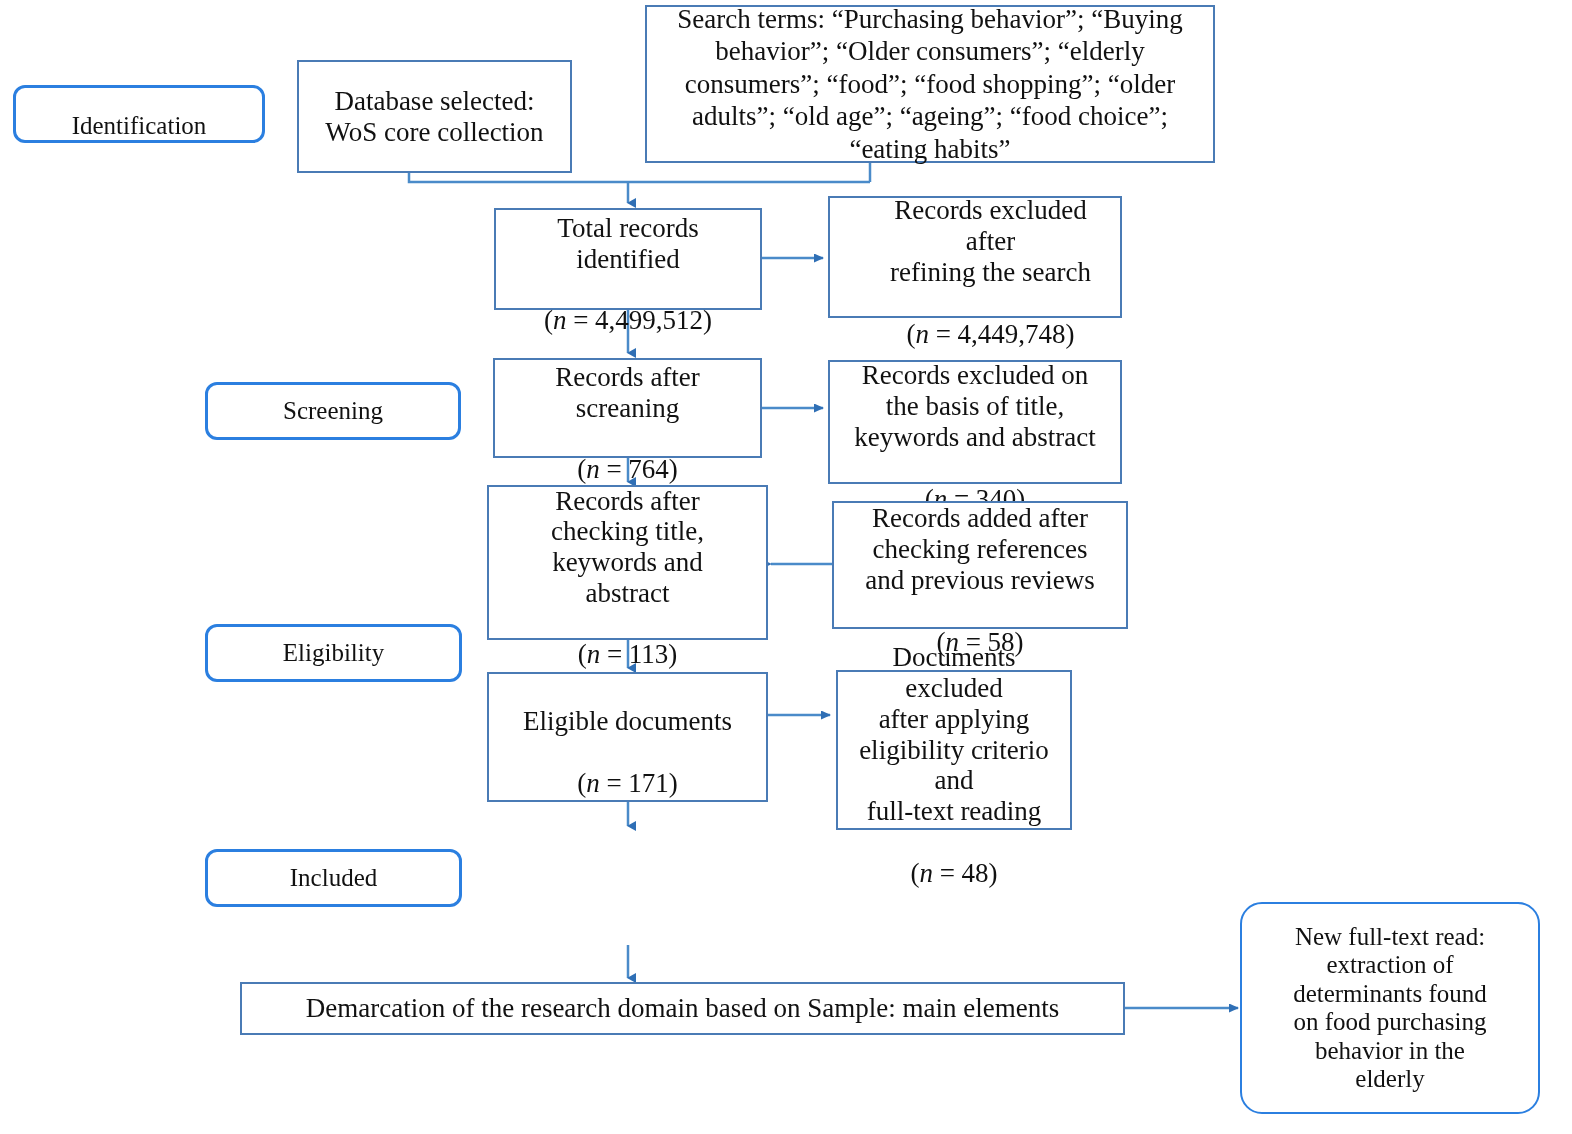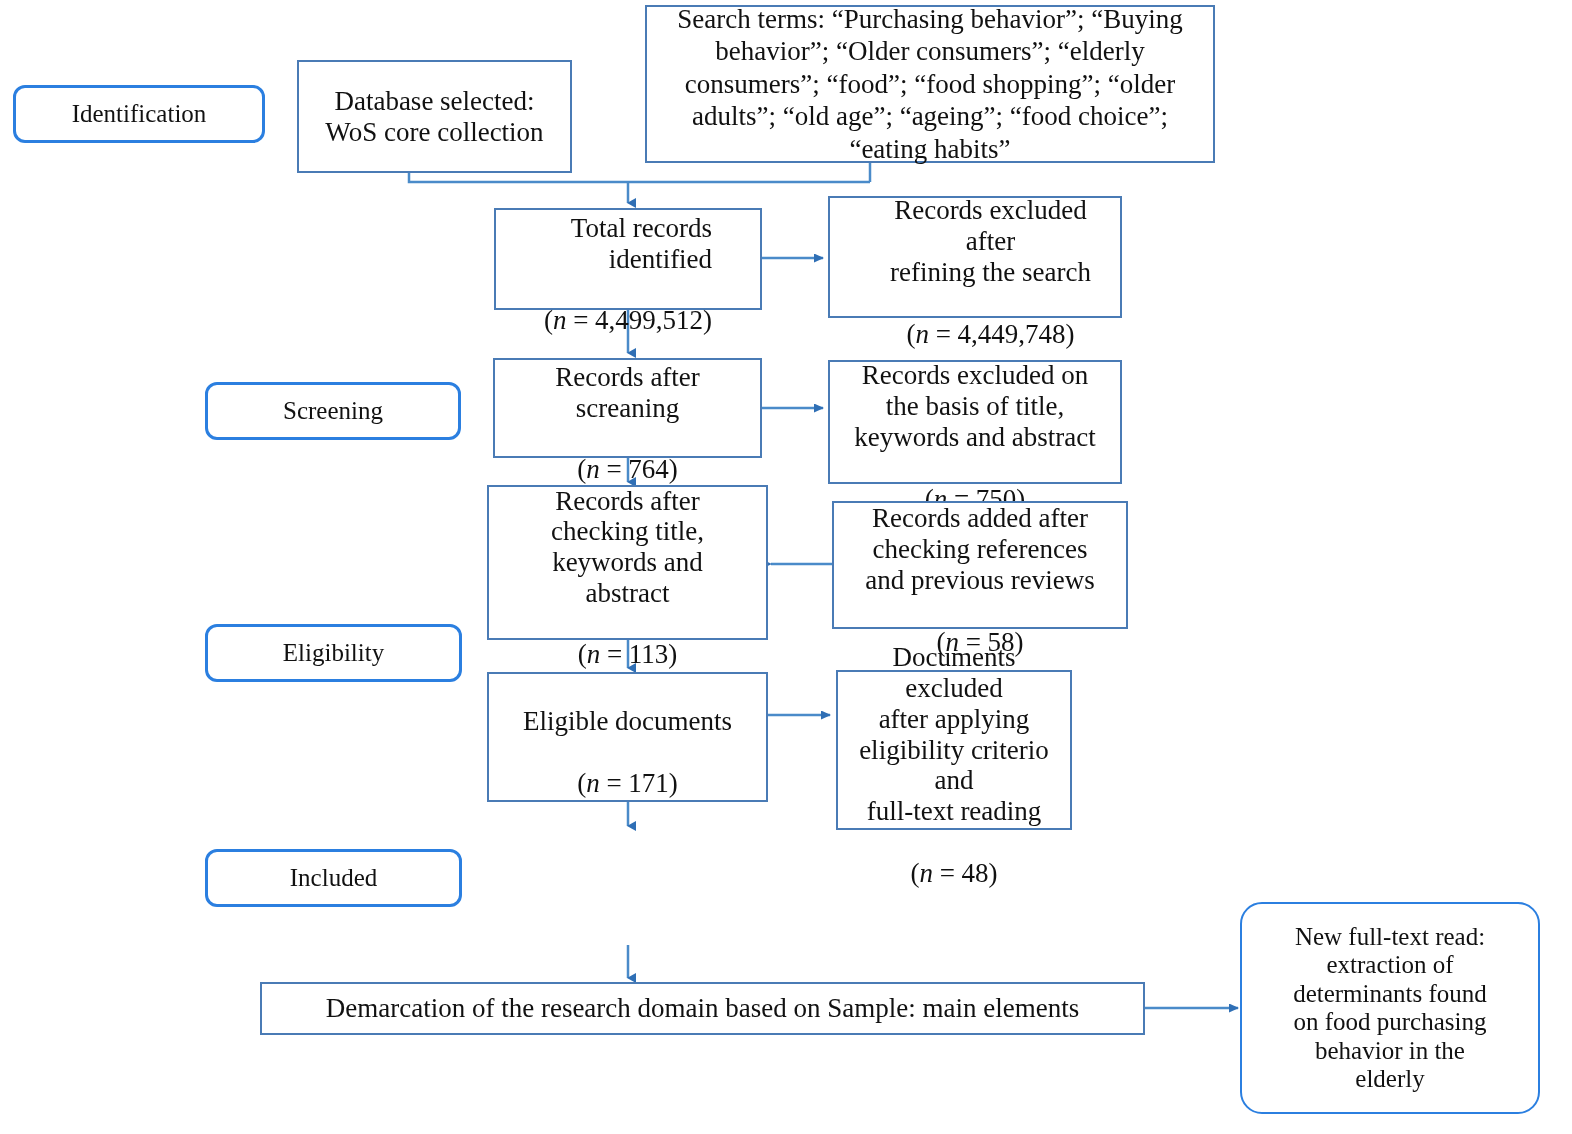--- a/index.html
+++ b/index.html
@@ -92,21 +92,21 @@
       <path d="M 768 715 L 830 715" marker-end="url(#arrowRight)"></path>
 
       <path d="M 628 783 L 628 826" marker-end="url(#arrowDown)"></path>
 
       <path d="M 628 945 L 628 978" marker-end="url(#arrowDown)"></path>
 
       <path d="M 1125 1008 L 1238 1008" marker-end="url(#arrowRight)"></path>
     </g>
   </svg>
 
-  <div class="node pill" style="left:13px; top:85px; width:252px; height:58px;">
+  <div class="node pill" style="left:13px; top:85px; width:252px; height:58px;align-items:flex-end;">
     <span class="txt">Identification</span>
   </div>
 
   <div class="node pill" style="left:205px; top:382px; width:256px; height:58px;">
     <span class="txt">Screening</span>
   </div>
 
   <div class="node pill" style="left:205px; top:624px; width:257px; height:58px;">
     <span class="txt">Eligibility</span>
   </div>
@@ -117,21 +117,21 @@
 
   <div class="node box" style="left:297px; top:60px; width:275px; height:113px;">
     <span class="txt">Database selected:
 WoS core collection</span>
   </div>
 
   <div class="node box" style="left:645px; top:5px; width:570px; height:158px;">
     <span class="txt" style="white-space:normal; line-height:1.2;">Search terms: “Purchasing behavior”; “Buying behavior”; “Older consumers”; “elderly consumers”; “food”; “food shopping”; “older adults”; “old age”; “ageing”; “food choice”; “eating habits”</span>
   </div>
 
-  <div class="node box" style="left:494px; top:208px; width:268px; height:102px;text-align:right;">
+  <div class="node box" style="left:494px; top:208px; width:268px; height:102px;">
     <span class="txt">
       <span>Total records
 identified</span><br>
       <span><span>(</span><span class="ital">n</span><span> = 4,499,512)</span></span>
     </span>
   </div>
 
   <div class="node box" style="left:493px; top:358px; width:269px; height:100px;">
     <span class="txt">
       <span>Records after
@@ -151,38 +151,38 @@
   </div>
 
   <div class="node box" style="left:487px; top:672px; width:281px; height:130px;">
     <span class="txt">
       <span>Eligible documents</span><br>
       <span><span>(</span><span class="ital">n</span><span> = 171)</span></span>
     </span>
   </div>
 
 
-  <div class="node box" style="left:240px; top:982px; width:885px; height:53px;margin-left:20px;">
+  <div class="node box" style="left:240px; top:982px; width:885px; height:53px;">
     <span class="txt">Demarcation of the research domain based on Sample: main elements</span>
   </div>
 
   <div class="node box" style="left:828px; top:196px; width:294px; height:122px;padding-left:31px;">
     <span class="txt">
       <span>Records excluded after
 refining the search</span><br>
       <span><span>(</span><span class="ital">n</span><span> = 4,449,748)</span></span>
     </span>
   </div>
 
   <div class="node box" style="left:828px; top:360px; width:294px; height:124px;">
     <span class="txt">
       <span>Records excluded on
 the basis of title,
 keywords and abstract</span><br>
-      <span><span>(</span><span class="ital">n</span><span> = 750)</span></span>
+      <span><span>(</span><span class="ital">n</span><span> = 340)</span></span>
     </span>
   </div>
 
   <div class="node box" style="left:832px; top:501px; width:296px; height:128px;">
     <span class="txt">
       <span>Records added after
 checking references
 and previous reviews</span><br>
       <span><span>(</span><span class="ital">n</span><span> = 58)</span></span>
     </span>

